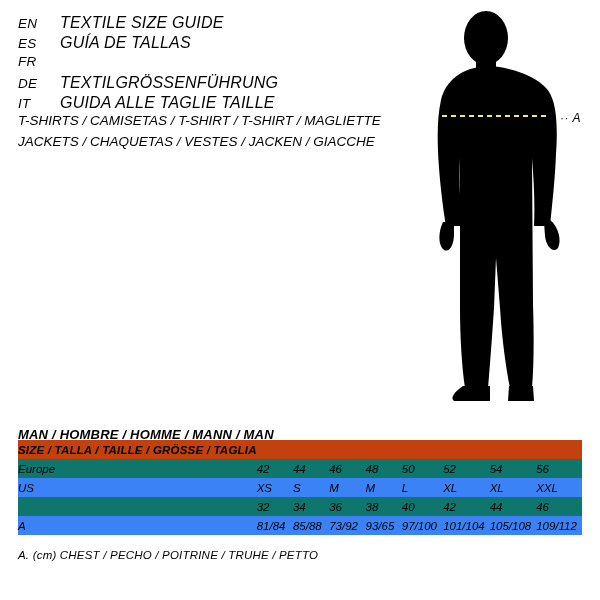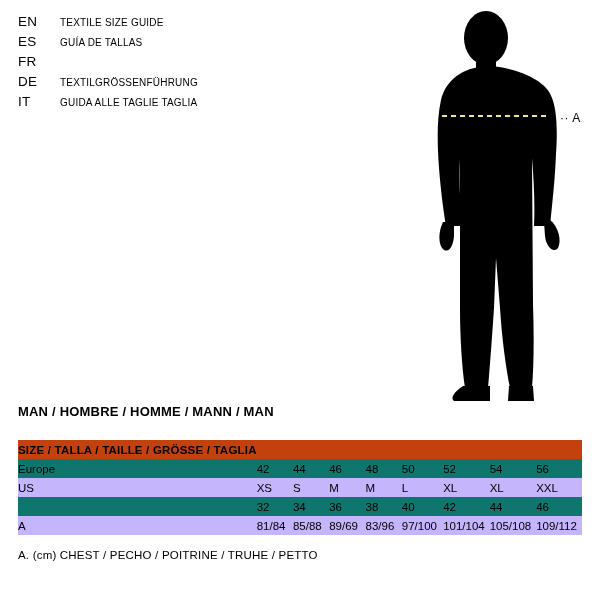--- a/index.html
+++ b/index.html
@@ -12,20 +12,21 @@
     height: 600px;
     font-family: "Liberation Sans", sans-serif;
     color: #000000;
     position: relative;
     overflow: hidden;
   }
   .page {
     position: relative;
     width: 600px;
     height: 461px;
+    font-style: italic;
   }
 
   
   .lang-block {
     position: absolute;
     left: 18px;
     top: 14px;
     width: 400px;
   }
   .lang-row {
@@ -34,21 +35,21 @@
     height: 20px;
     font-size: 13.5px;
     letter-spacing: 0.2px;
   }
   .lang-code {
     width: 42px;
     flex: 0 0 42px;
     font-size: 13.5px;
   }
   .lang-text {
-    font-size: 10px;
+    font-size: 16px;
     white-space: nowrap;
   }
 
   
   .cat-block {
     position: absolute;
     left: 18px;
     top: 110px;
     width: 420px;
   }
@@ -73,21 +74,21 @@
     top: 103px;
     font-size: 12px;
     letter-spacing: 0.5px;
     color: #000;
   }
 
   
   .man-title {
     position: absolute;
     left: 18px;
-    top: 404px;
+    top: 427px;
     font-size: 13px;
     font-weight: bold;
     letter-spacing: 0.2px;
     white-space: nowrap;
   }
 
   .table-wrap {
     position: absolute;
     left: 18px;
     top: 440px;
@@ -104,21 +105,21 @@
     vertical-align: middle;
     white-space: nowrap;
   }
   .row-head td {
     background: #c2410c;
     font-weight: bold;
     font-size: 11.5px;
     letter-spacing: 0.2px;
   }
   .row-light td { background: #0f766e; }
-  .row-dark td  { background: #c4b5fd; }
+  .row-dark td  { background: #3b82f6; }
 
   td.c-label { width: 90px; padding-left: 2px; }
   td.c-val   { width: 66px; text-align: left; }
 
   .footnote {
     position: absolute;
     left: 18px;
     top: 549px;
     font-size: 11.5px;
     letter-spacing: 0.2px;
@@ -141,24 +142,28 @@
     </div>
     <div class="lang-row">
       <span class="lang-code">FR</span>
     </div>
     <div class="lang-row">
       <span class="lang-code">DE</span>
       <span class="lang-text">TEXTILGRÖSSENFÜHRUNG</span>
     </div>
     <div class="lang-row">
       <span class="lang-code">IT</span>
-      <span class="lang-text">GUIDA ALLE TAGLIE TAGLIA</span>
-    </div>
-  </div>
-
+      <span class="lang-text">GUIDA ALLE TAGLIE TAILLE</span>
+    </div>
+  </div>
+
+  <div class="cat-block">
+    <div class="cat-line">T-SHIRTS / CAMISETAS / T-SHIRT / T-SHIRT / MAGLIETTE</div>
+    <div class="cat-line">JACKETS / CHAQUETAS / VESTES / JACKEN / GIACCHE</div>
+  </div>
 
   <div class="figure-wrap">
     <svg class="figure-svg" width="190" height="400" viewBox="0 0 190 400">
 
       <ellipse cx="76" cy="30" rx="22" ry="27" fill="#000000"></ellipse>
 
       <rect x="66" y="50" width="20" height="14" fill="#000000"></rect>
 
       <path d="M76 58
                C 52 60, 36 72, 31 92
@@ -243,22 +248,22 @@
         <td class="c-val">38</td>
         <td class="c-val">40</td>
         <td class="c-val">42</td>
         <td class="c-val">44</td>
         <td class="c-val">46</td>
       </tr>
       <tr class="row-dark">
         <td class="c-label">A</td>
         <td class="c-val">81/84</td>
         <td class="c-val">85/88</td>
-        <td class="c-val">89/69</td>
-        <td class="c-val">83/96</td>
+        <td class="c-val">73/92</td>
+        <td class="c-val">93/65</td>
         <td class="c-val">97/100</td>
         <td class="c-val">101/104</td>
         <td class="c-val">105/108</td>
         <td class="c-val">109/112</td>
       </tr>
     </tbody>
       </table>
   </div>
 
   <div class="footnote">A. (cm) CHEST / PECHO / POITRINE / TRUHE / PETTO</div>

